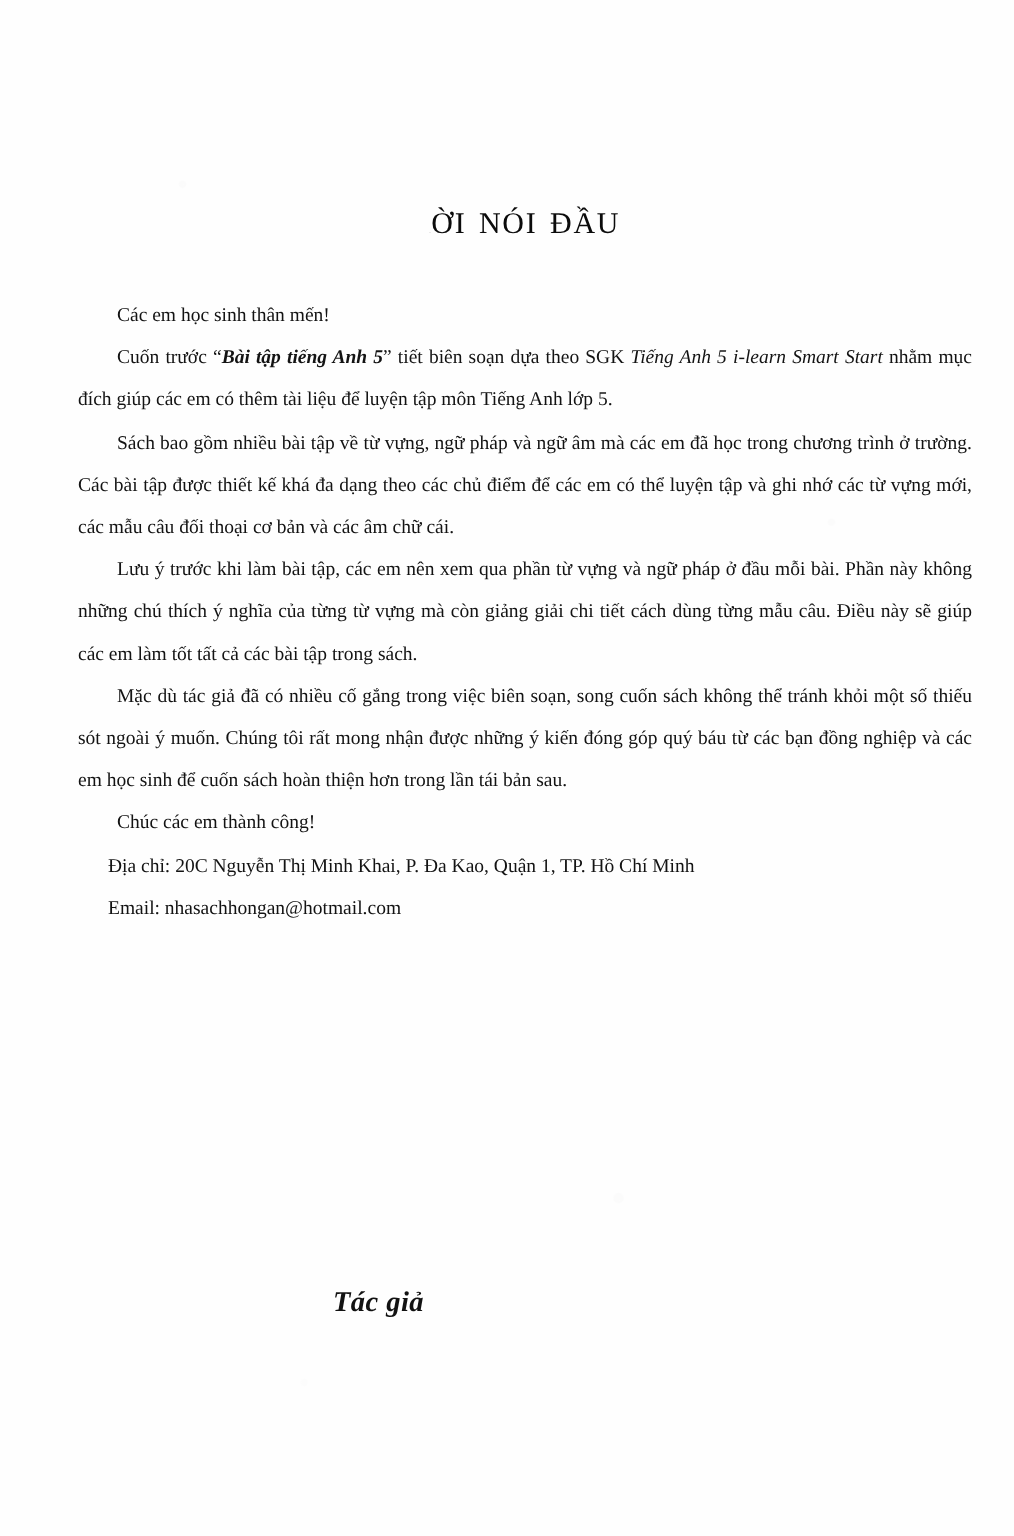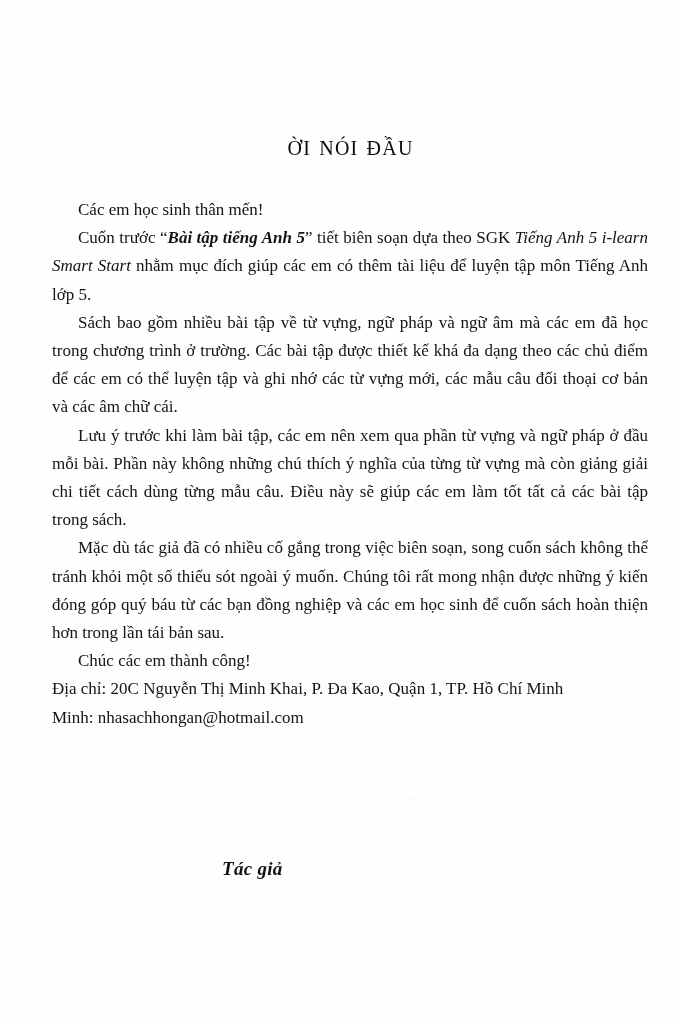--- a/index.html
+++ b/index.html
@@ -74,33 +74,34 @@
 
   
   .body-block {
     position: absolute;
     left: 0;
     top: 196px;
     width: 596px;
   }
   p.para {
     margin: 0 0 0 0;
-    font-size: 17px;
+    font-size: 13px;
     line-height: 28.2px;
     text-align: justify;
     text-justify: inter-word;
     text-indent: 26px;
     color: #131313;
     hyphens: none;
   }
   p.para.last-line-left {
     text-align-last: left;
   }
   p.noindent {
     text-indent: 0;
+    margin-left: 20px;
   }
 
   b, .bold { font-weight: 700; font-style: italic; }
   i, .ital { font-style: italic; }
 
   .sign {
     position: absolute;
     left: 0;
     top: 856px;
     width: 596px;
@@ -134,19 +135,19 @@
     <p class="para last-line-left">Lưu ý trước khi làm bài tập, các em nên xem qua phần từ vựng và ngữ pháp ở đầu mỗi bài. Phần này không những chú thích ý nghĩa của từng từ vựng mà còn giảng giải chi tiết cách dùng từng mẫu câu. Điều này sẽ giúp các em làm tốt tất cả các bài tập trong sách.</p>
 
 
     <p class="para last-line-left">Mặc dù tác giả đã có nhiều cố gắng trong việc biên soạn, song cuốn sách không thể tránh khỏi một số thiếu sót ngoài ý muốn. Chúng tôi rất mong nhận được những ý kiến đóng góp quý báu từ các bạn đồng nghiệp và các em học sinh để cuốn sách hoàn thiện hơn trong lần tái bản sau.</p>
 
     <p class="para last-line-left">Chúc các em thành công!</p>
 
 
     <p class="para noindent last-line-left">Địa chỉ: 20C Nguyễn Thị Minh Khai, P. Đa Kao, Quận 1, TP. Hồ Chí Minh</p>
 
-    <p class="para noindent last-line-left">Minh: nhasachhongan@hotmail.com</p>
+    <p class="para noindent last-line-left">Email: nhasachhongan@hotmail.com</p>
 
   </div>
 
   <div class="sign">Tác giả</div>
 
 </div>
 
 </body></html>

